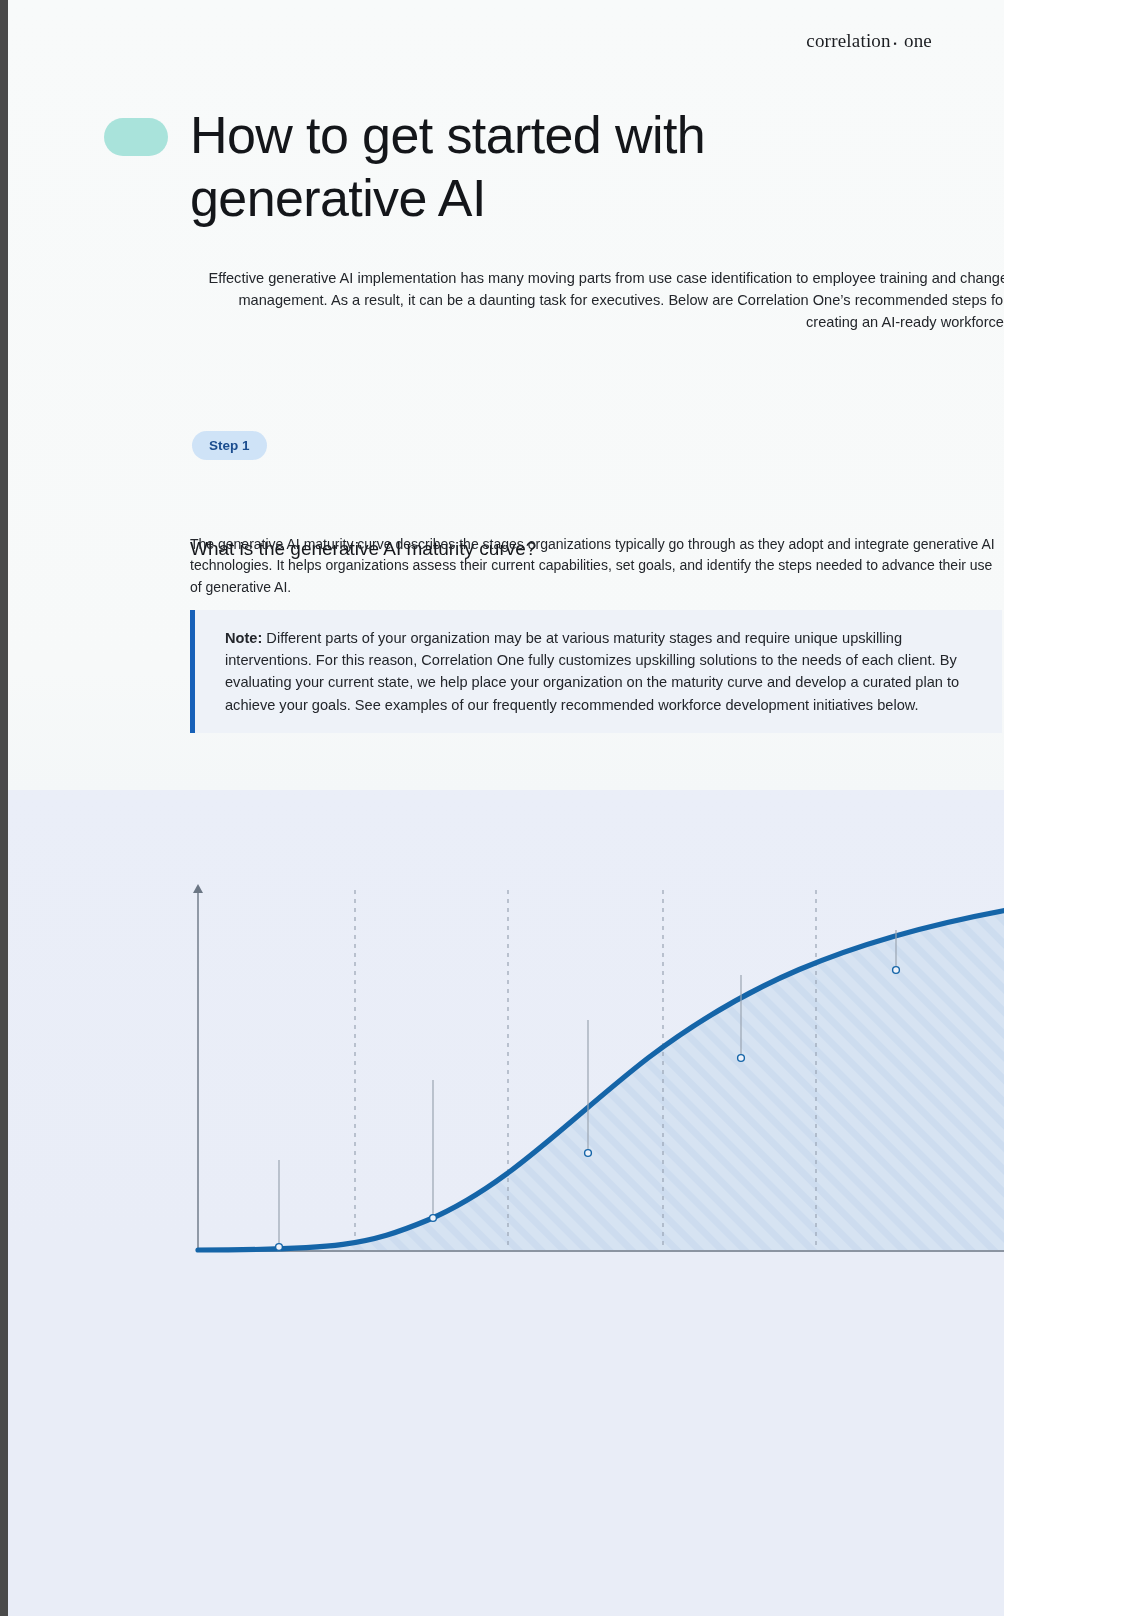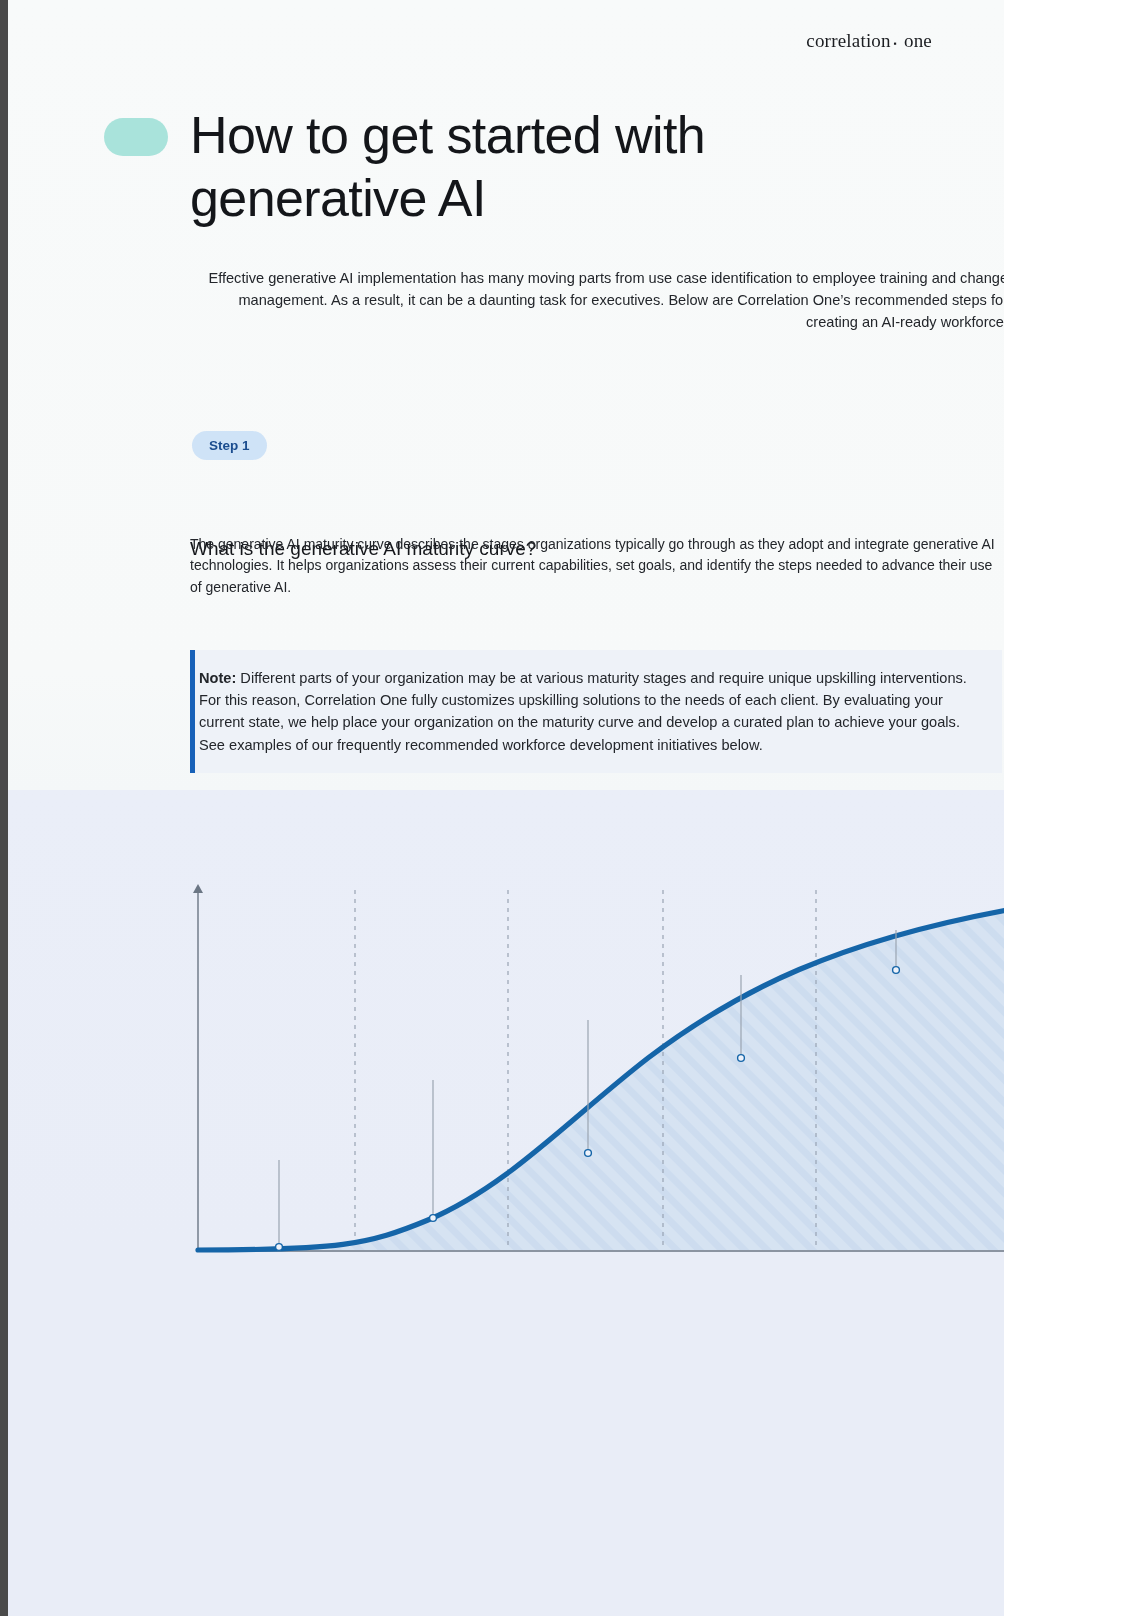--- a/index.html
+++ b/index.html
@@ -71,23 +71,23 @@
   }
   h3.sub-heading {
     position: absolute; left: 182px; top: 510px; width: 820px;
     font-size: 19px; font-weight: 400; color: #14161a; margin-top: 28px;
   }
   .body-para {
     position: absolute; left: 182px; top: 534px; width: 812px;
     font-size: 14px; line-height: 1.52; color: #23262b;
   }
   .note-box {
-    position: absolute; left: 182px; top: 650px; width: 812px;
+    position: absolute; left: 182px; top: 610px; width: 812px;
     background: #eef2f8; border-left: 5px solid #1761b8;
-    padding: 17px 22px 17px 4px;
+    padding: 17px 22px 17px 30px;
     font-size: 14.6px; line-height: 1.52; color: #23262b;
   }
   .note-box b { font-weight: bold; }
 
   
   .chart-section {
     position: absolute; left: 8px; top: 790px; right: 0; bottom: 0;
     background: linear-gradient(to bottom, #eaeef8 0%, #e9edf7 55%, #e9edf7 100%);
   }
   .chart-canvas {

